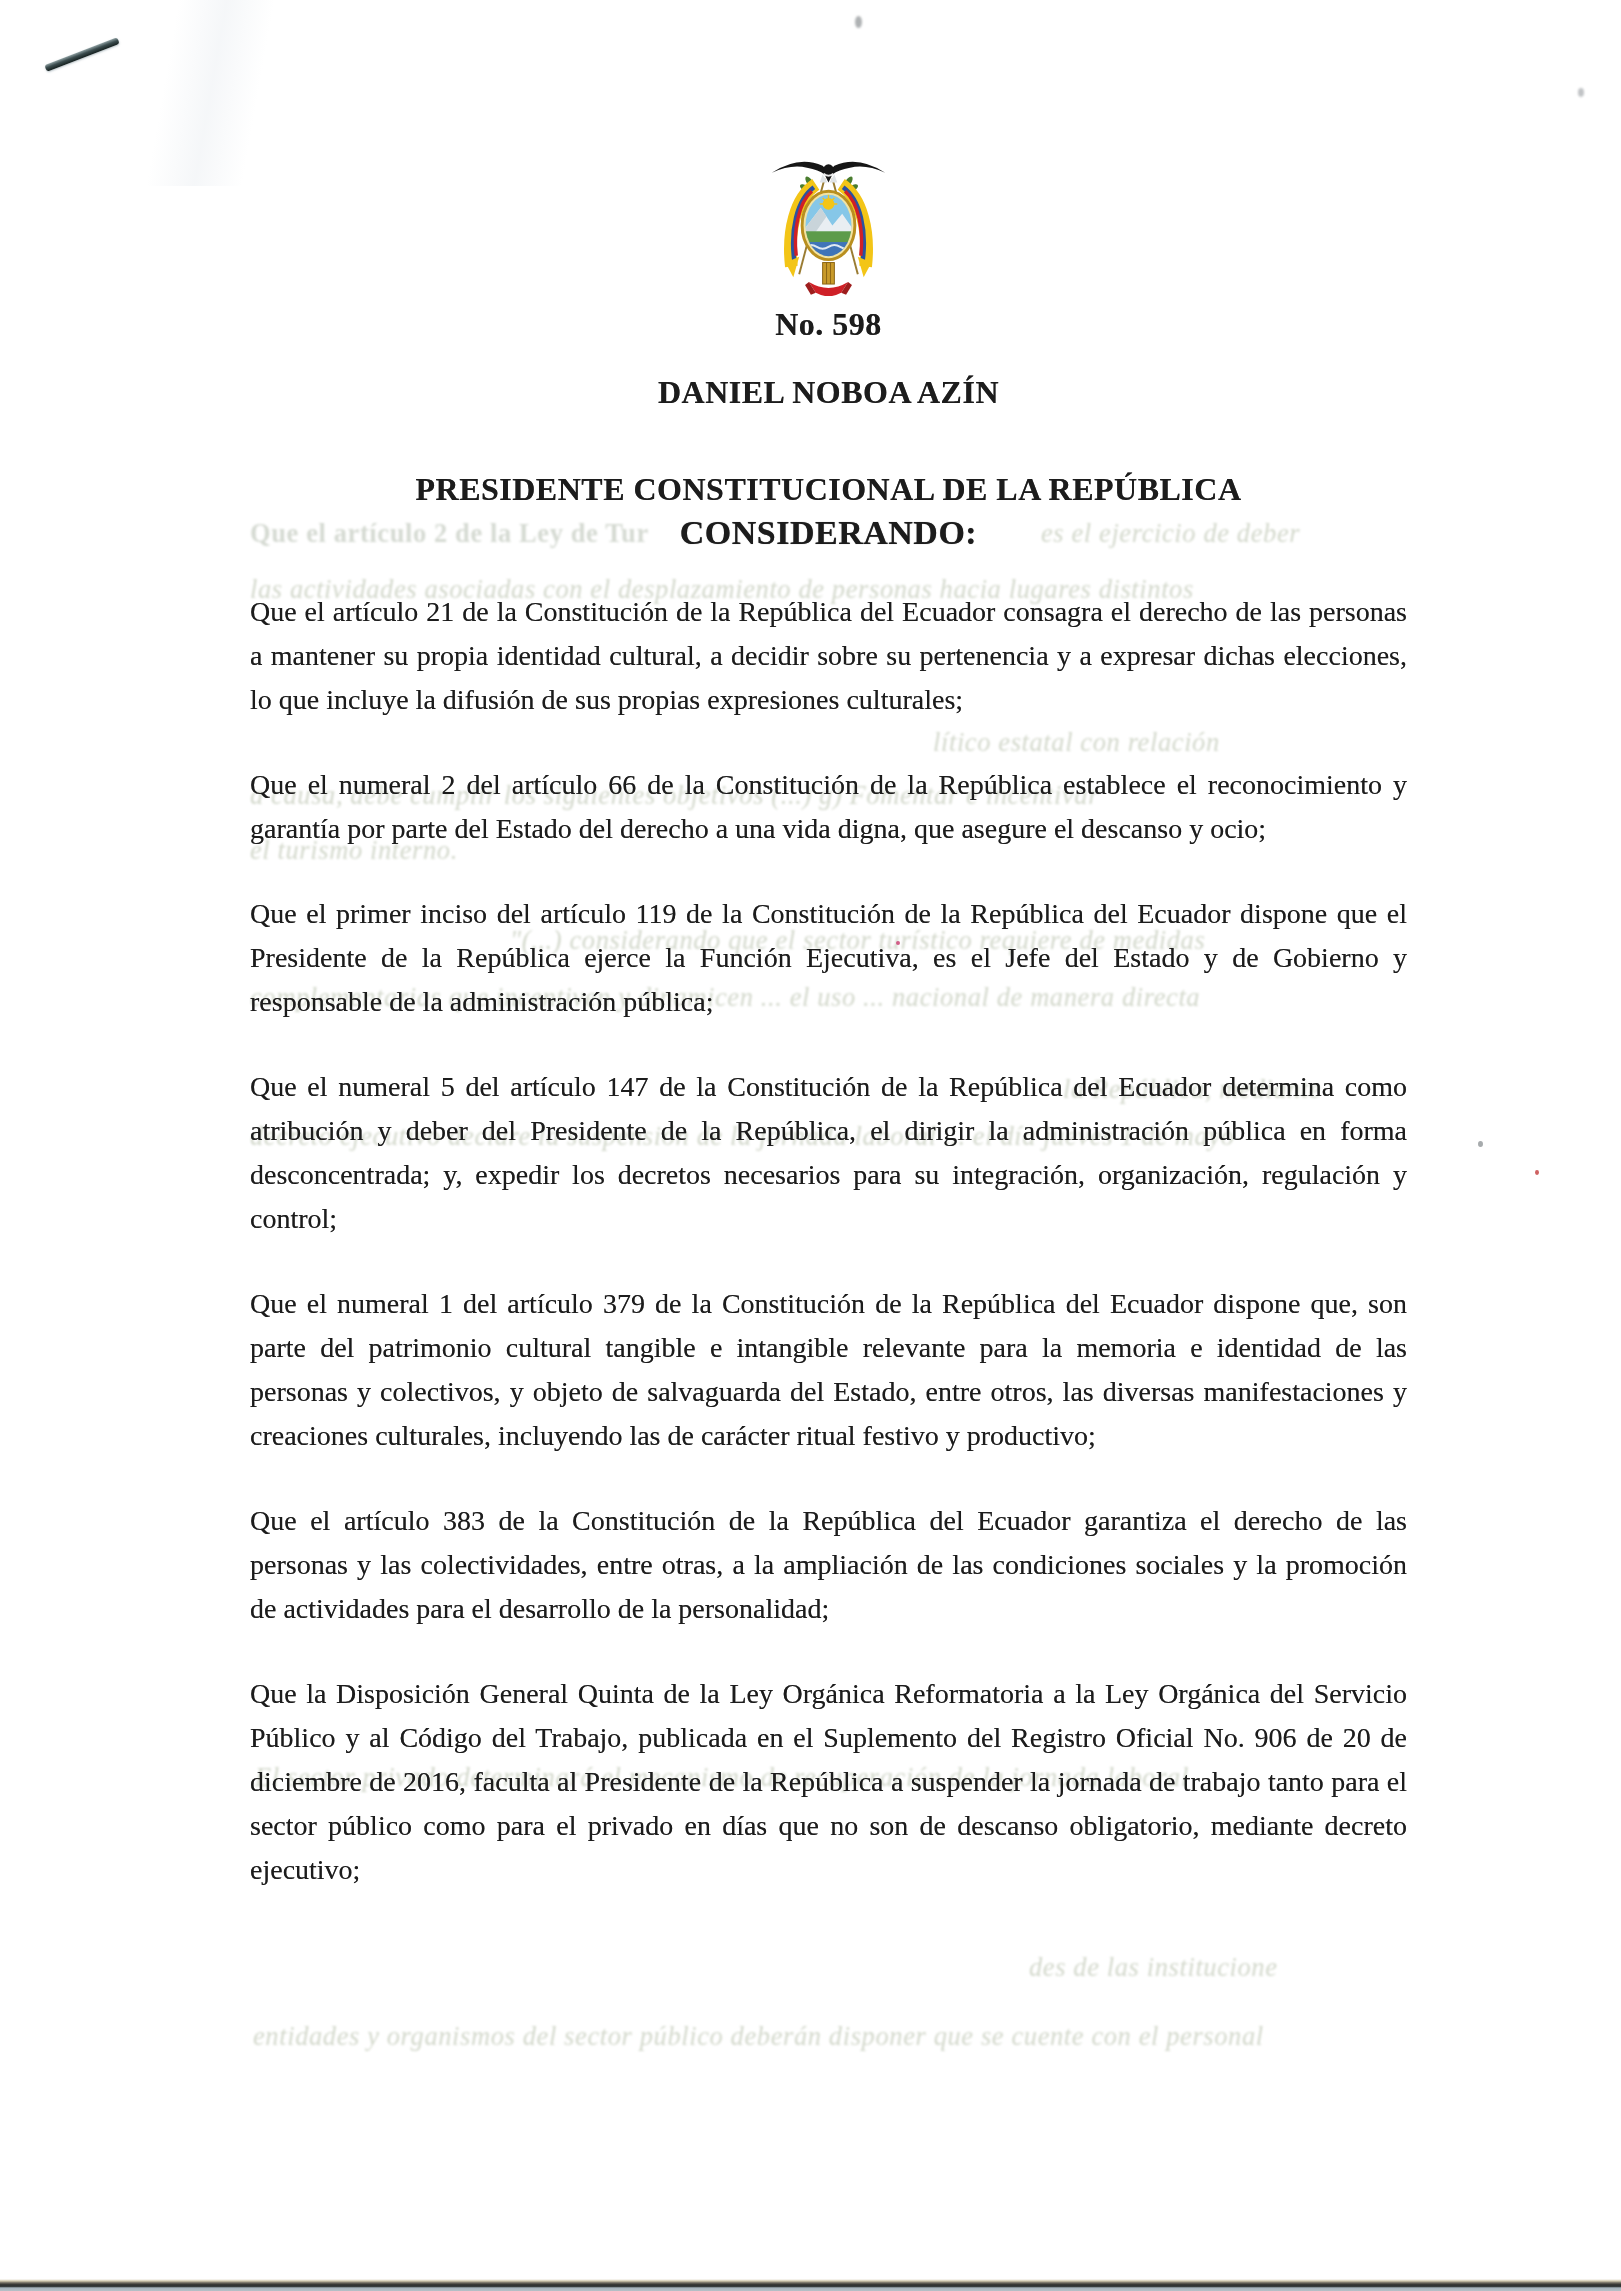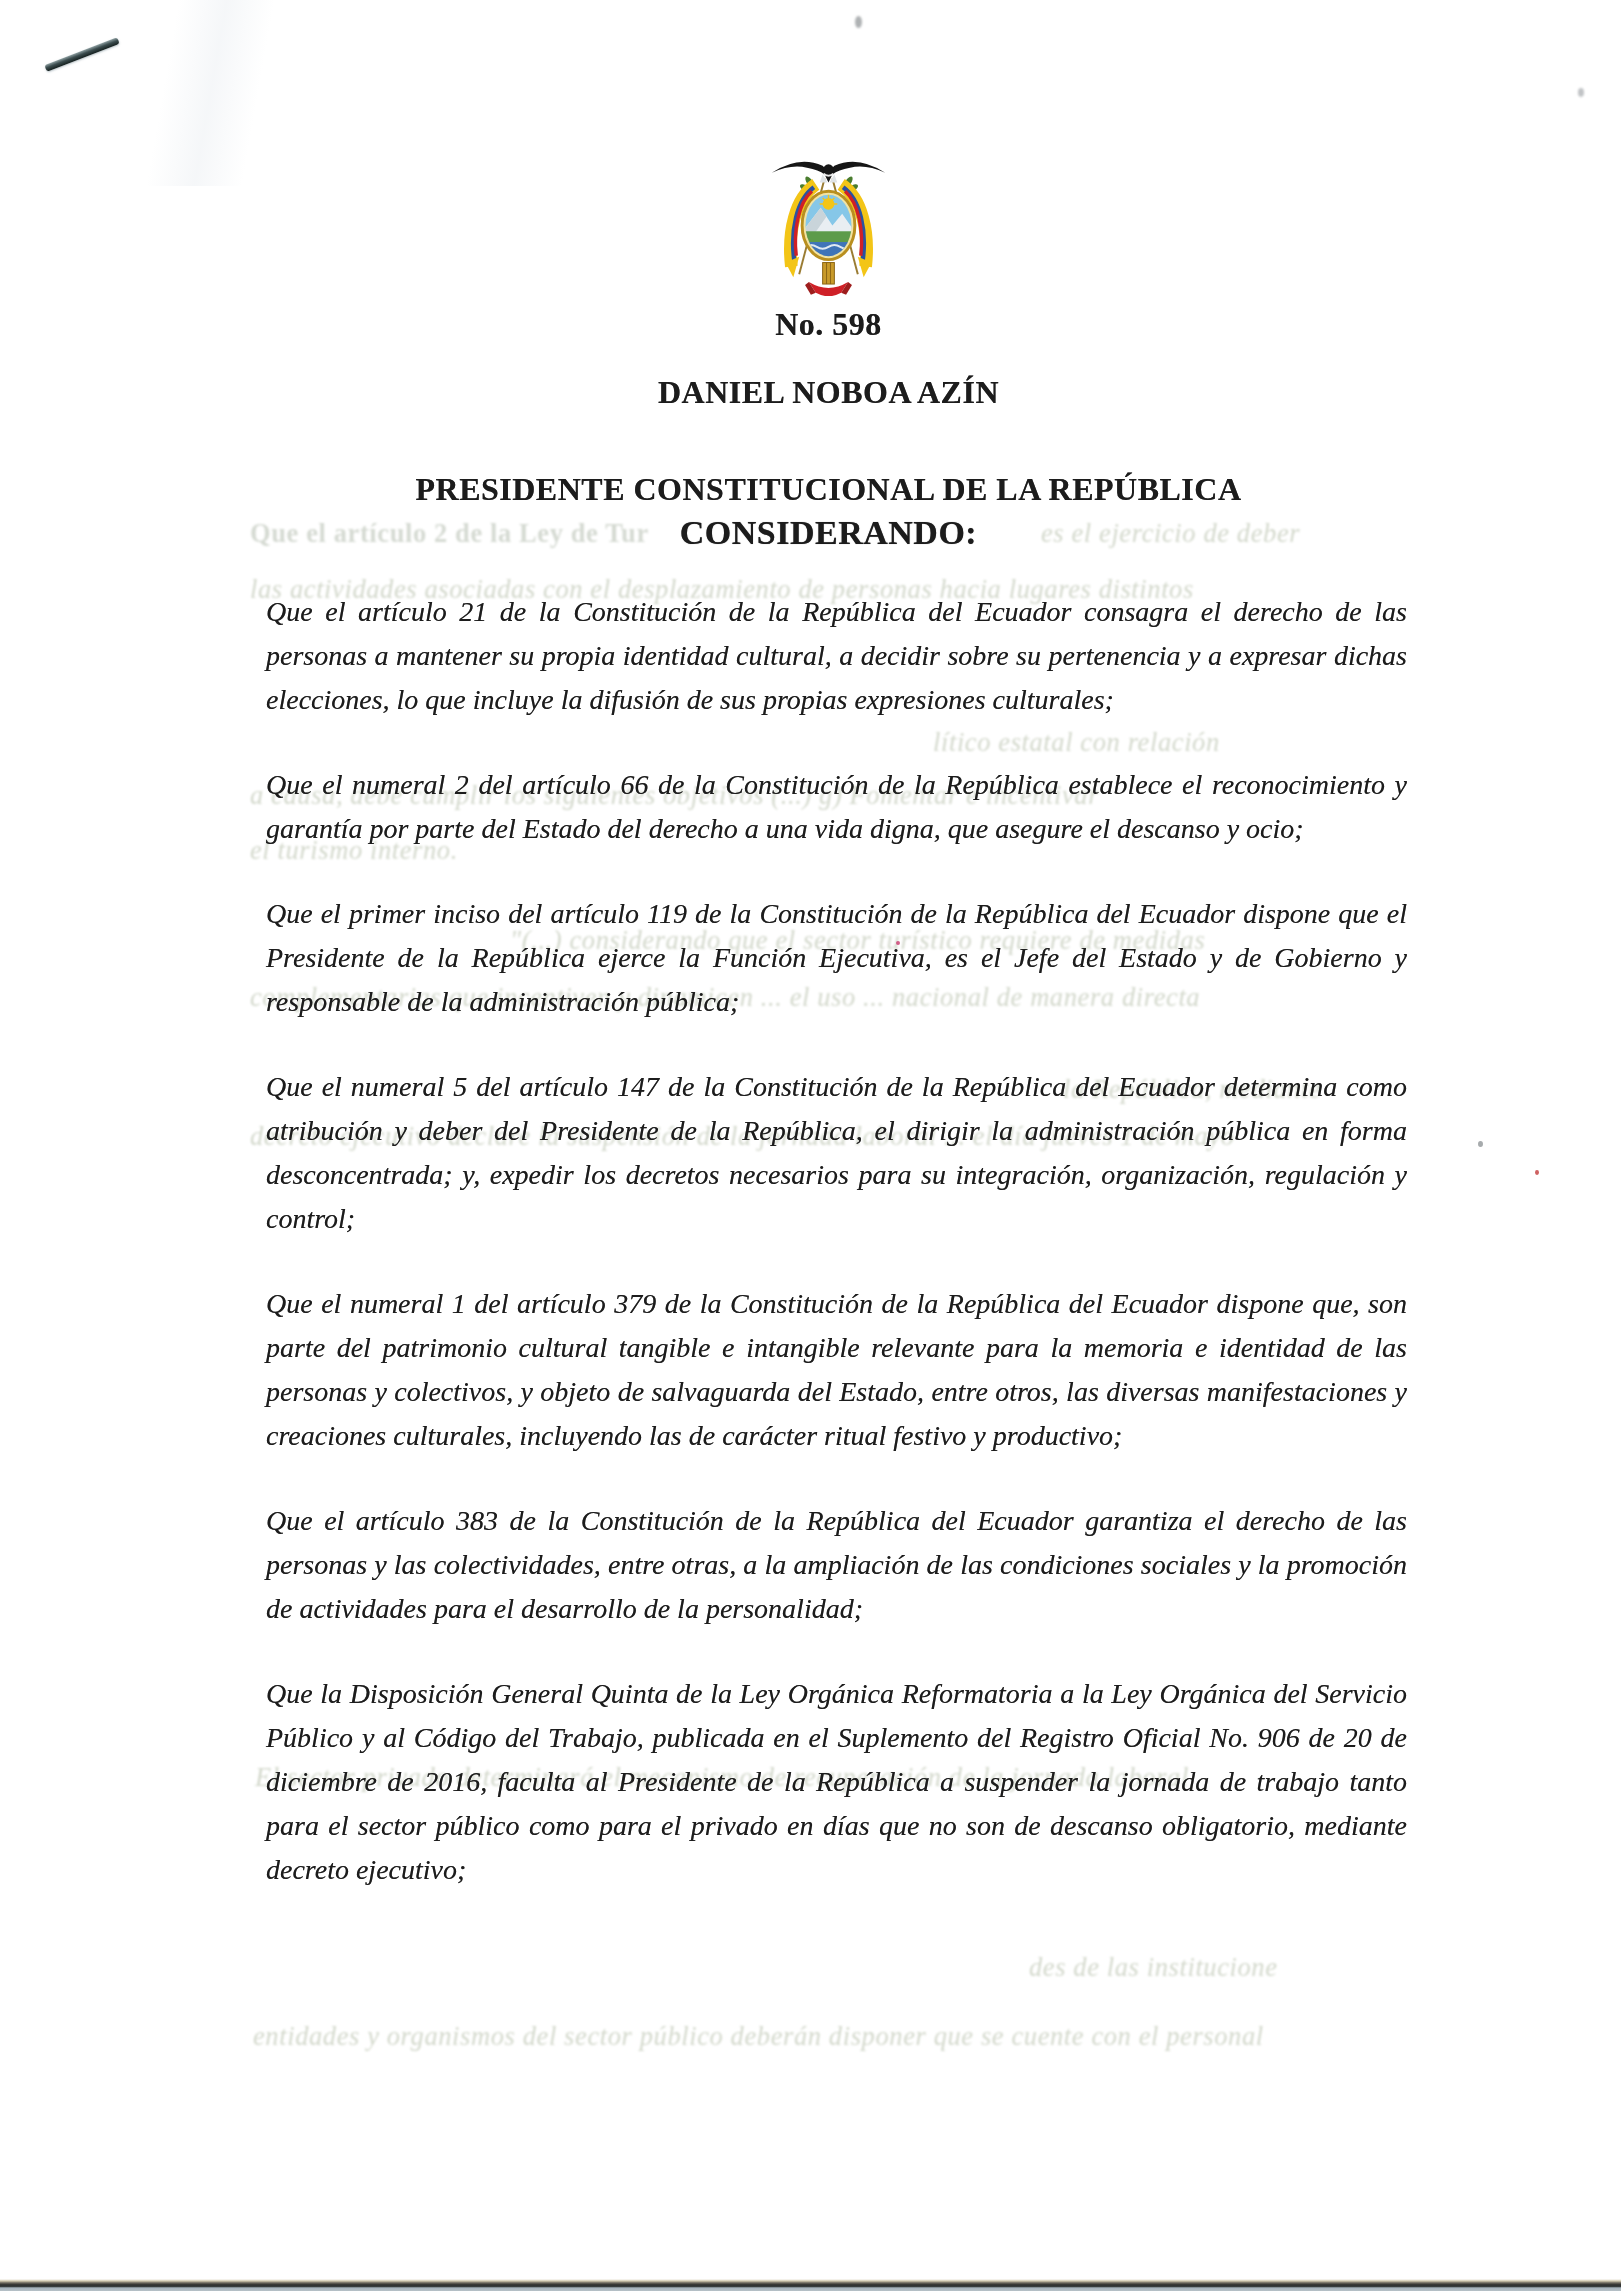--- a/index.html
+++ b/index.html
@@ -34,21 +34,21 @@
     text-align:center;font-weight:bold;font-size:34px;letter-spacing:0.5px;
     text-shadow:0 0 0.7px rgba(0,0,0,.65);
   }
   
   .paragraphs{
     position:absolute;top:590px;left:0;width:1157px;
     font-size:28px;line-height:44px;
     text-align:justify;
     z-index:2;
   }
-  .paragraphs p{margin:0 0 41px 16px;text-shadow:0 0 0.5px rgba(0,0,0,.55);font-style:italic;}
+  .paragraphs p{margin:0 0 41px 0;text-shadow:0 0 0.5px rgba(0,0,0,.55);}
   .paragraphs p:last-child{margin-bottom:0;}
   
   .ghost{
     position:absolute;z-index:1;
     font-family:"Liberation Serif","DejaVu Serif",serif;
     font-style:italic;font-size:26.5px;
     color:#76865f;opacity:.32;
     filter:blur(0.8px);
     white-space:nowrap;letter-spacing:0.6px;
   }

